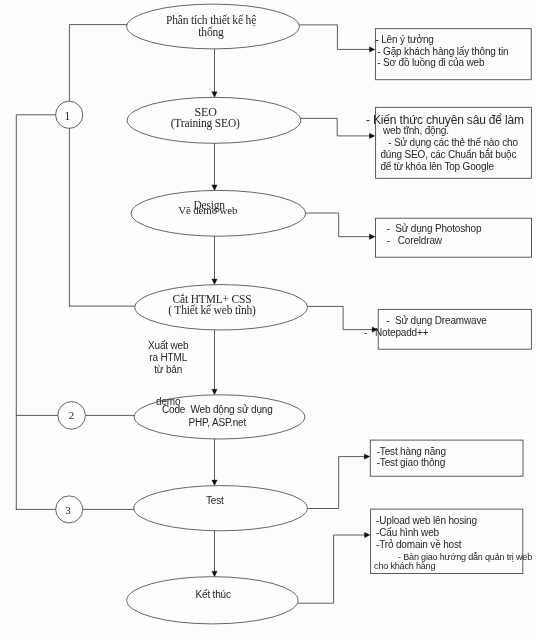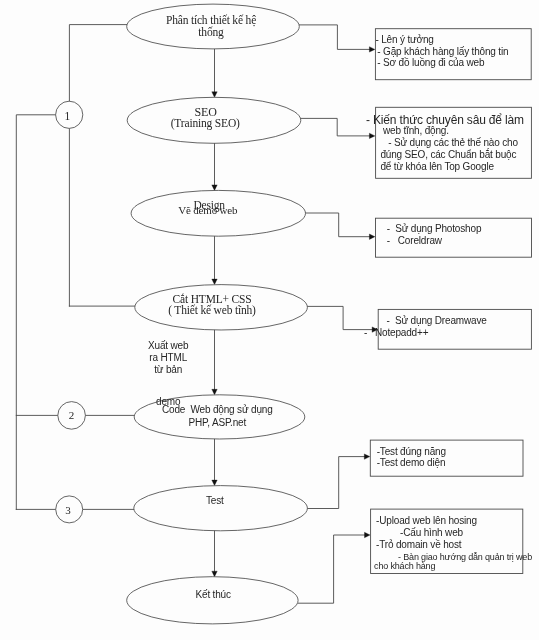--- a/index.html
+++ b/index.html
@@ -116,26 +116,26 @@
   </div>
   <div class="group">
     <span class="tlabel sans" style="font-size: 10px; top: 223.8px; left: 386.8px;">-  Sử dụng Photoshop</span>
     <span class="tlabel sans" style="font-size: 10px; top: 235.9px; left: 386.8px;">-   Coreldraw</span>
   </div>
   <div class="group">
     <span class="tlabel sans" style="font-size: 10px; top: 315.6px; left: 386.6px;">-  Sử dụng Dreamwave</span>
     <span class="tlabel sans" style="font-size: 10px; top: 328px; left: 364px;">-   Notepadd++</span>
   </div>
   <div class="group">
-    <span class="tlabel sans" style="font-size: 10px; top: 446.5px; left: 376.7px;">-Test đúng năng</span>
-    <span class="tlabel sans" style="font-size: 10px; top: 458.1px; left: 376.7px;">-Test demo diện</span>
+    <span class="tlabel sans" style="font-size: 10px; top: 446.5px; left: 376.7px;">-Test hàng năng</span>
+    <span class="tlabel sans" style="font-size: 10px; top: 458.1px; left: 376.7px;">-Test giao thông</span>
   </div>
   <div class="group">
     <span class="tlabel sans" style="font-size: 10px; top: 515.7px; left: 376.1px;">-Upload web lên hosing</span>
-    <span class="tlabel sans" style="font-size: 10px; top: 527.7px; left: 376.1px; margin-left: 24px;">-Cấu hình web</span>
+    <span class="tlabel sans" style="font-size: 10px; top: 527.7px; left: 376.1px;">-Cấu hình web</span>
     <span class="tlabel sans" style="font-size: 10px; top: 540.3px; left: 376.1px;">-Trỏ domain về host</span>
     <span class="tlabel sans" style="font-size: 9px; top: 552.9px; left: 374.1px; margin-left: 24px;">- Bàn giao hướng dẫn quản trị web</span>
     <span class="tlabel sans" style="font-size: 9px; top: 562.4px; left: 374.1px;">cho khách hàng</span>
   </div>
   <div class="group">
     <span class="tlabel sans" style="font-size: 10px; top: 341px; left: 148.028px;">Xuất web</span>
     <span class="tlabel sans" style="font-size: 10px; top: 352.95px; left: 149.348px;">ra HTML</span>
     <span class="tlabel sans" style="font-size: 10px; top: 364.9px; left: 154.239px;">từ bản</span>
     <span class="tlabel sans" style="font-size: 10px; top: 376.85px; left: 156.028px; margin-top: 20px;">demo</span>
   </div>

